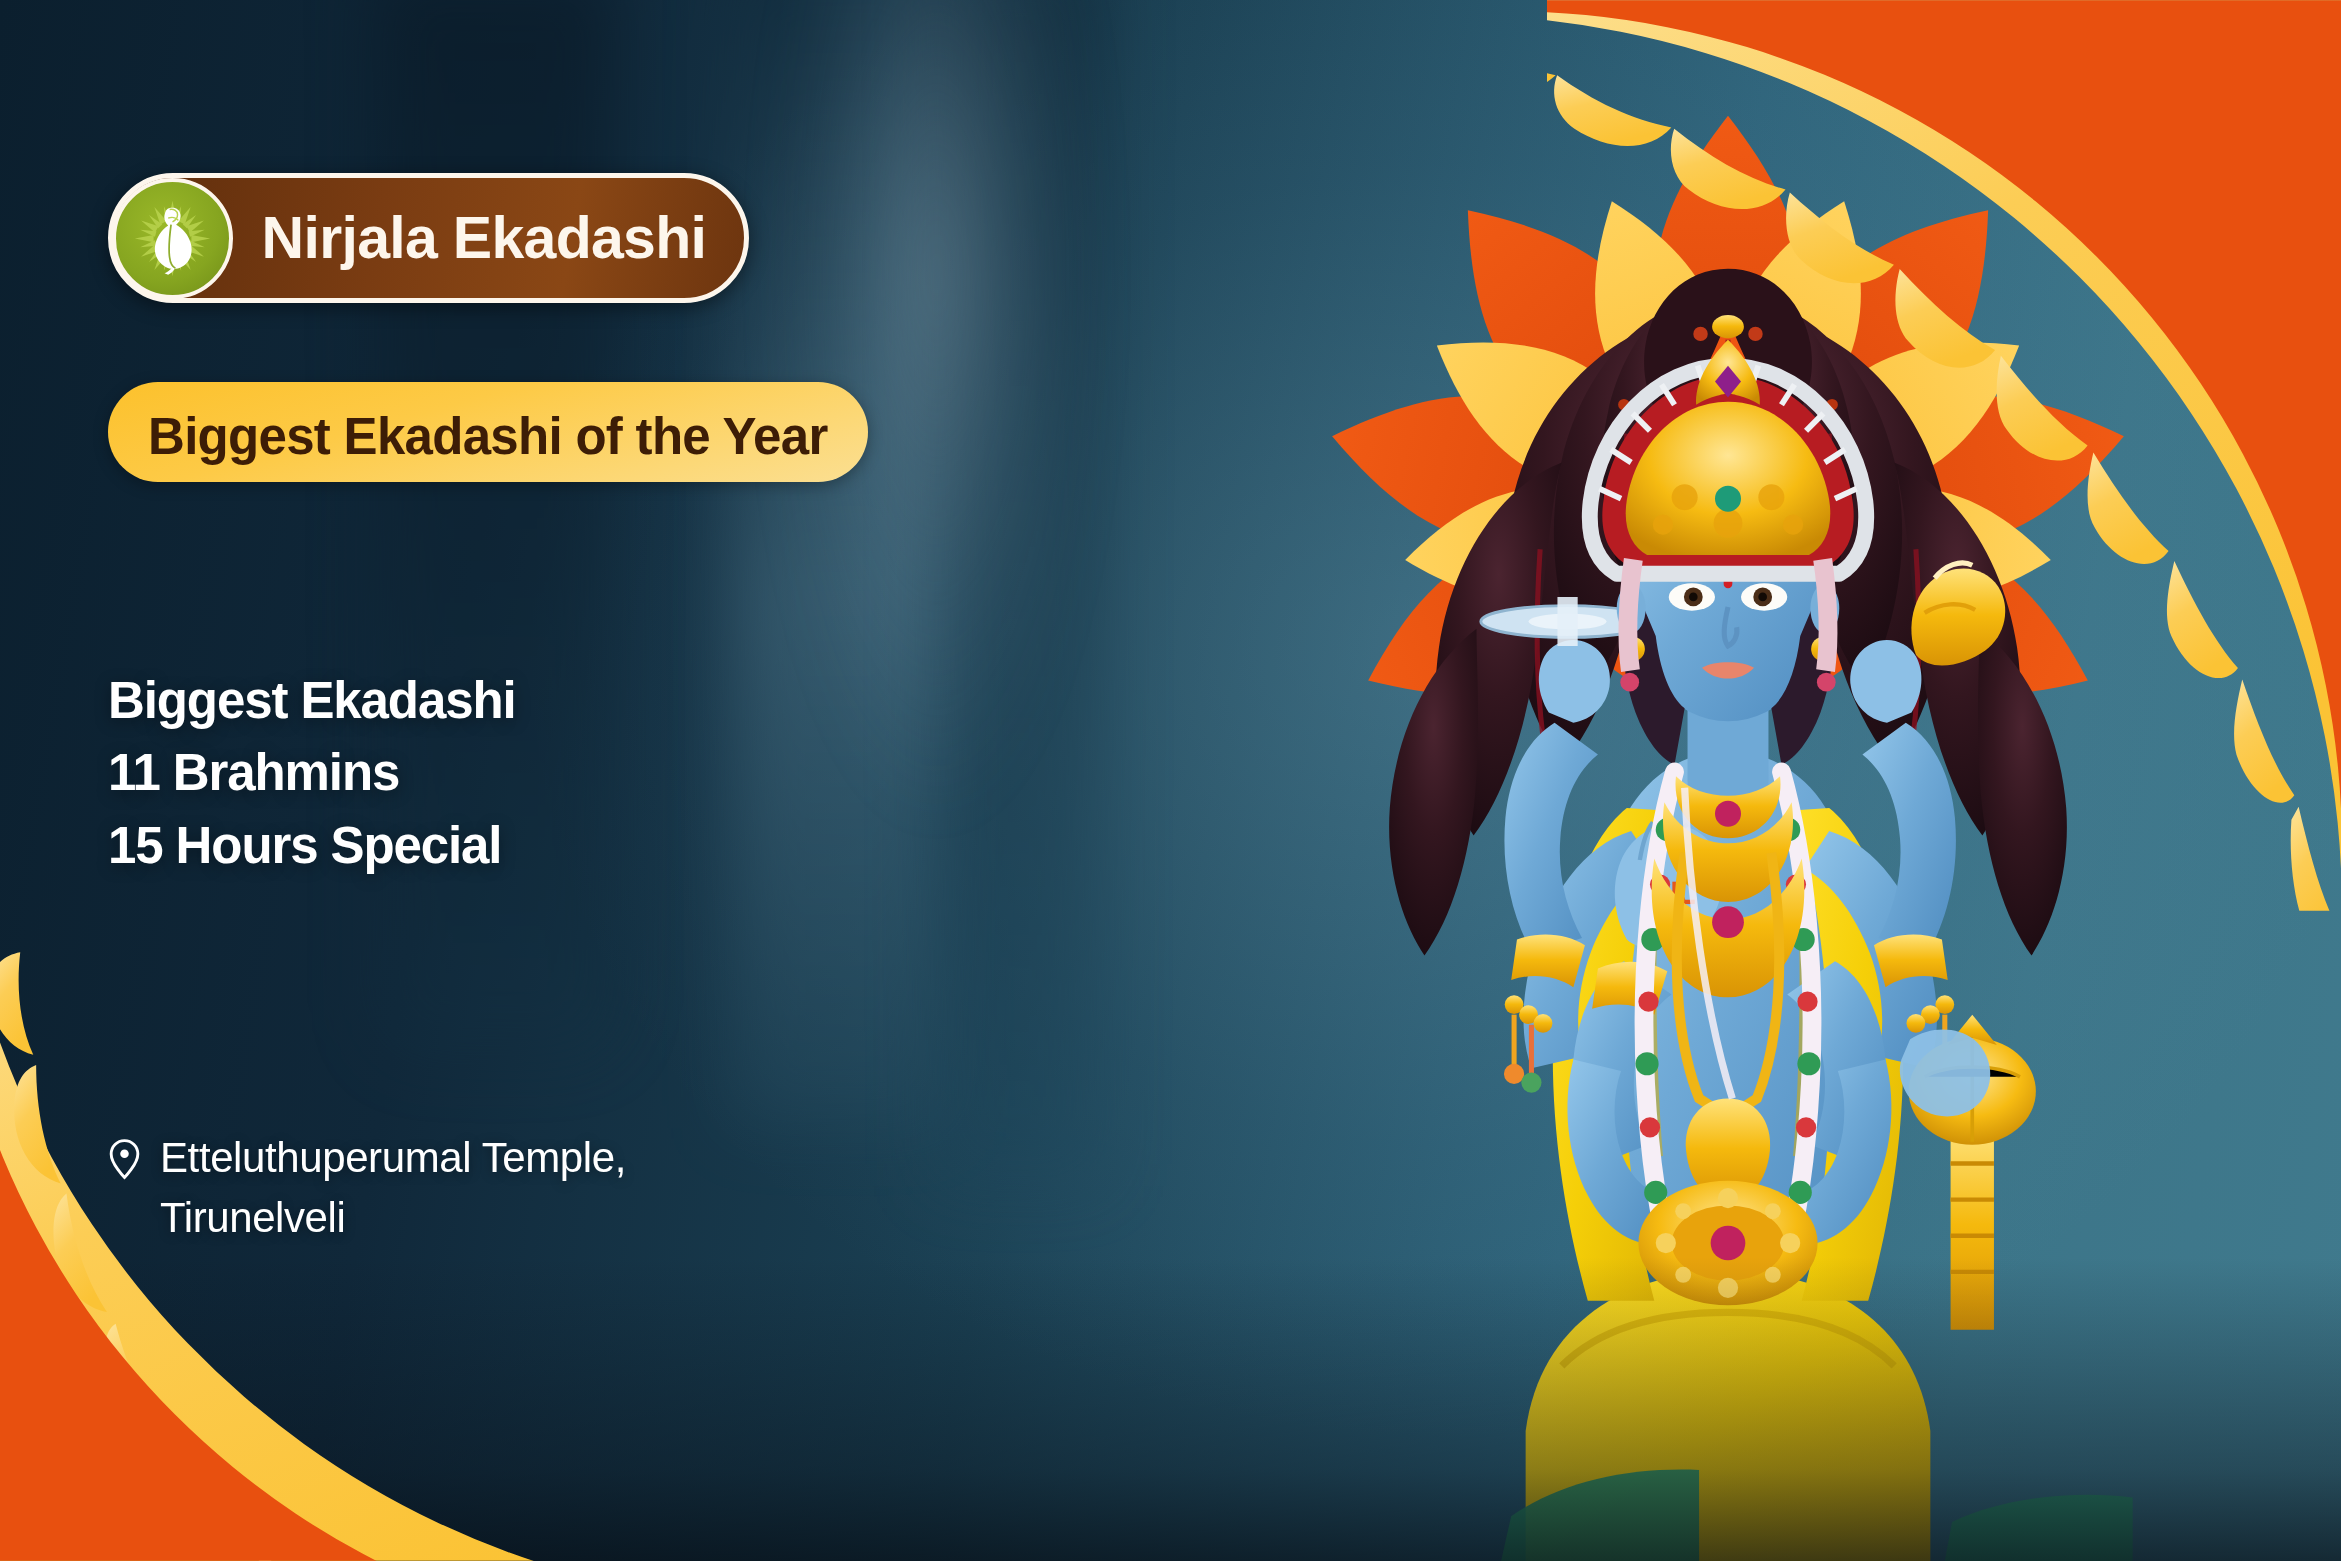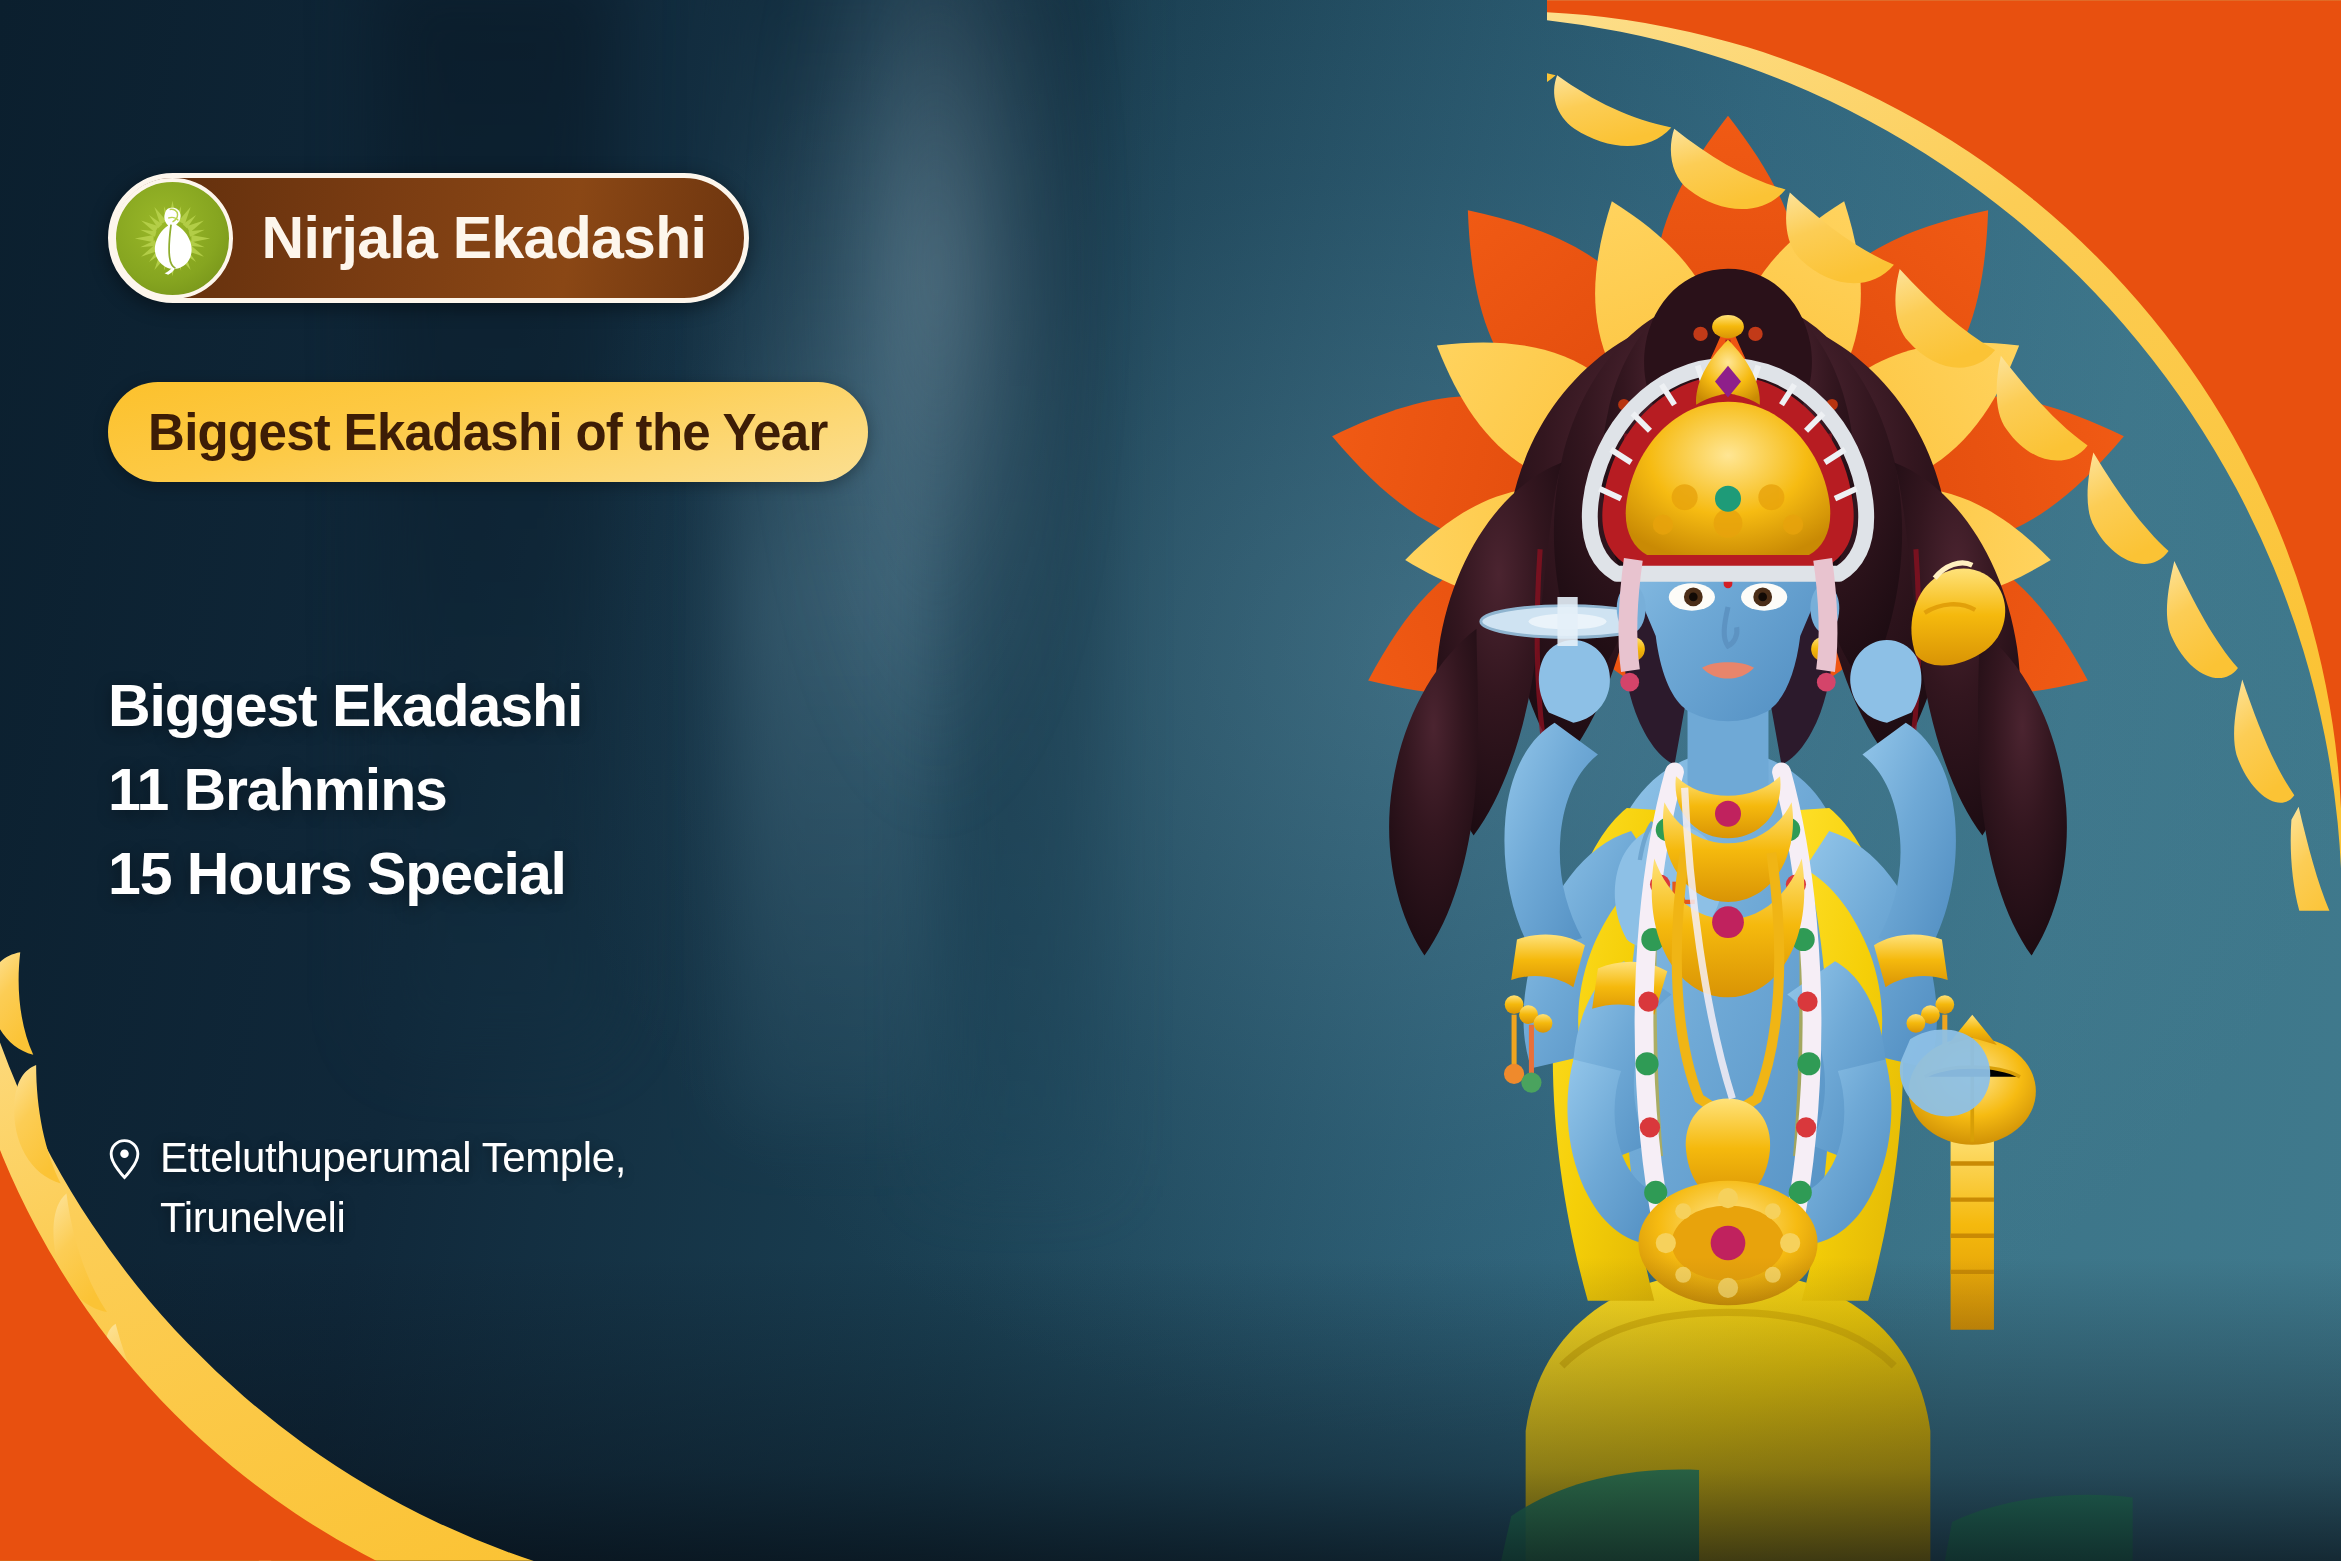--- a/index.html
+++ b/index.html
@@ -87,40 +87,40 @@
     color:#fdf6ec;
     font-size:59px;
     font-weight:bold;
     letter-spacing:-0.7px;
     white-space:nowrap;
   }
 
   
   .tag-pill{
     position:absolute; left:0; top:382px;
-    display:flex; align-items:center;
+    display:flex; align-items:flex-end;
     height:100px;
-    padding:0 40px;
+    padding:16px 40px;
     border-radius:722px;
     background:linear-gradient(165deg,#fcc12c 0%,#fdca46 38%,#fcd877 78%,#fbdf92 100%);
     box-shadow:0 3.6px 14.5px rgba(0,0,0,.30);
   }
   .tag-text{
     color:#3d1d06;
     font-size:51px;
     font-weight:bold;
     letter-spacing:-0.7px;
     white-space:nowrap;
   }
 
   
   .headline{
     position:absolute; left:0; top:665px;
     color:#ffffff;
-    font-size:59px;
+    font-size:51px;
     font-weight:bold;
     line-height:1.42;
     letter-spacing:-1.1px;
     text-shadow:0 2.9px 16px rgba(0,0,0,.38);
   }
   .headline .ln{ display:block; white-space:nowrap; }
 
   
   .location{
     position:absolute; left:0; top:1128px;

